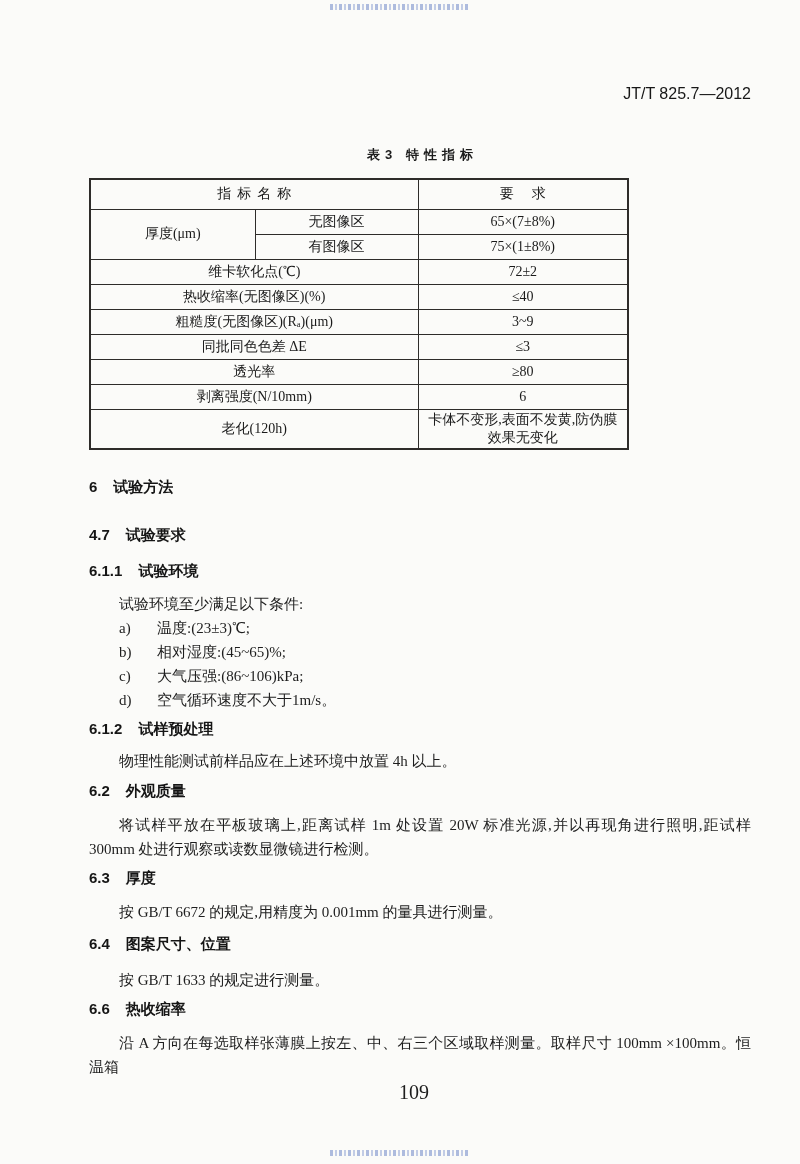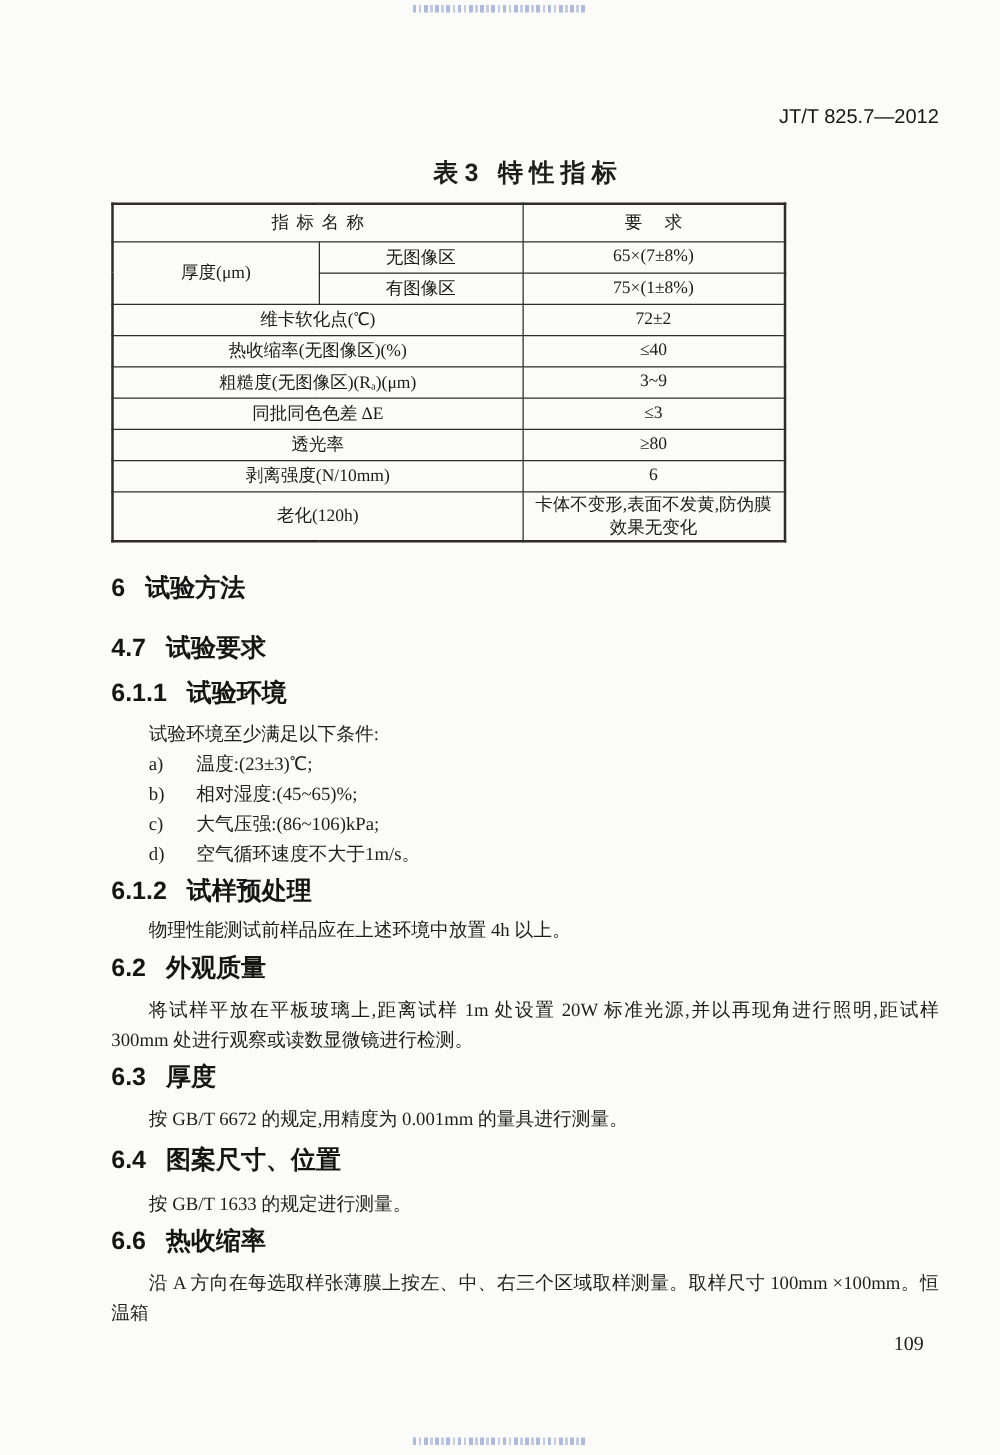--- a/index.html
+++ b/index.html
@@ -26,58 +26,58 @@
   }
   .watermark.top { top:4px; }
   .watermark.bottom { bottom:8px; }
 
   .doc-number {
     margin-top:84px; text-align:right;
     font-family:"Liberation Sans", sans-serif;
     font-size:16px; line-height:20px; color:#171717;
   }
   .table-title {
-    margin-top:24px; text-align:center;
+    margin-top:40px; text-align:center;
     font-family:"Liberation Sans", sans-serif;
-    font-weight:bold; font-size:20px; line-height:22px;
+    font-weight:bold; font-size:13px; line-height:22px;
     letter-spacing:5px; text-indent:5px;
   }
   table.spec {
     margin-top:12px; width:540px;
     border-collapse:collapse;
     font-size:14px; color:#1a1a1a;
   }
   table.spec th, table.spec td {
     border:1px solid #2e2c2a;
     text-align:center; vertical-align:middle;
     height:25px; padding:1px 4px;
     font-weight:normal;
   }
   table.spec { border:2px solid #2e2c2a; }
   table.spec tr.hdr th { height:30px; }
   .sp-name { letter-spacing:6px; text-indent:6px; }
   .sp-req  { letter-spacing:18px; text-indent:18px; }
 
   .sec {
     font-family:"Liberation Sans", sans-serif;
-    font-weight:bold; font-size:20px; line-height:22px;
+    font-weight:bold; font-size:15px; line-height:22px;
     color:#151515;
   }
   .sec .num { display:inline-block; margin-right:16px; }
   .para {
     font-size:15px; line-height:24px; color:#1d1d1d;
     text-indent:2em; text-align:justify;
   }
   .cond-list { margin-top:0; }
   .li { font-size:15px; line-height:24px; padding-left:2em; }
   .li .li-label { display:inline-block; width:38px; }
 
   .page-number {
-    margin-top:2px; text-align:right; padding-right:12px;
-    font-size:16px; line-height:22px;
+    margin-top:2px; text-align:center; padding-right:12px;
+    font-size:20px; line-height:22px;
   }
 
   
   #s6    { margin-top:26px; }
   #s61   { margin-top:26px; }
   #s611  { margin-top:14px; }
   #p611  { margin-top:10px; }
   #s612  { margin-top:6px;  }
   #p612  { margin-top:9px;  }
   #s62   { margin-top:7px;  }

